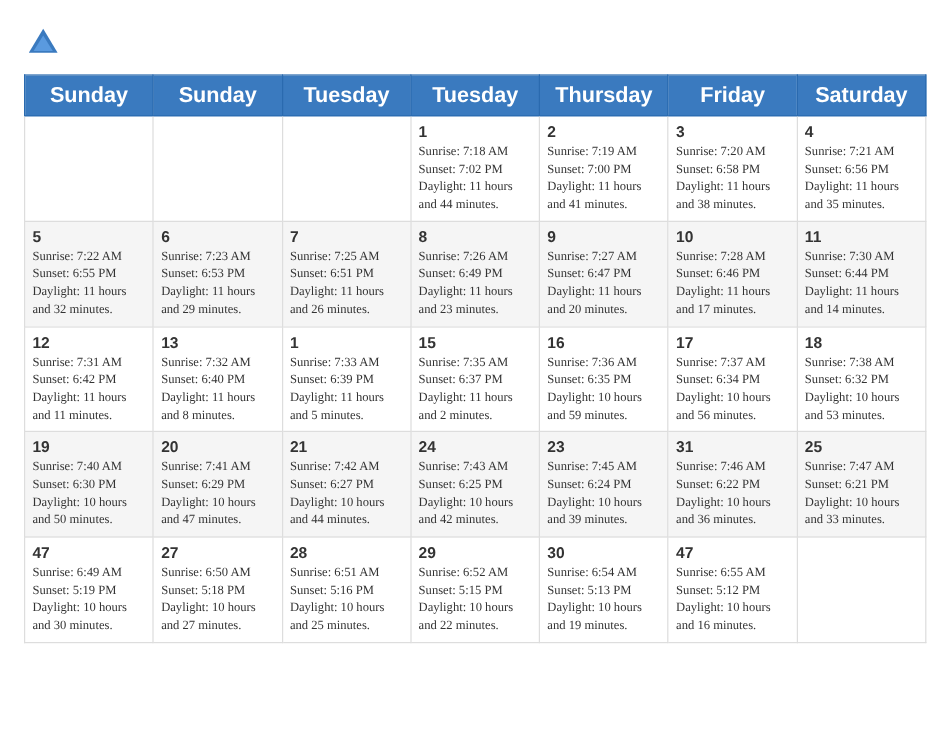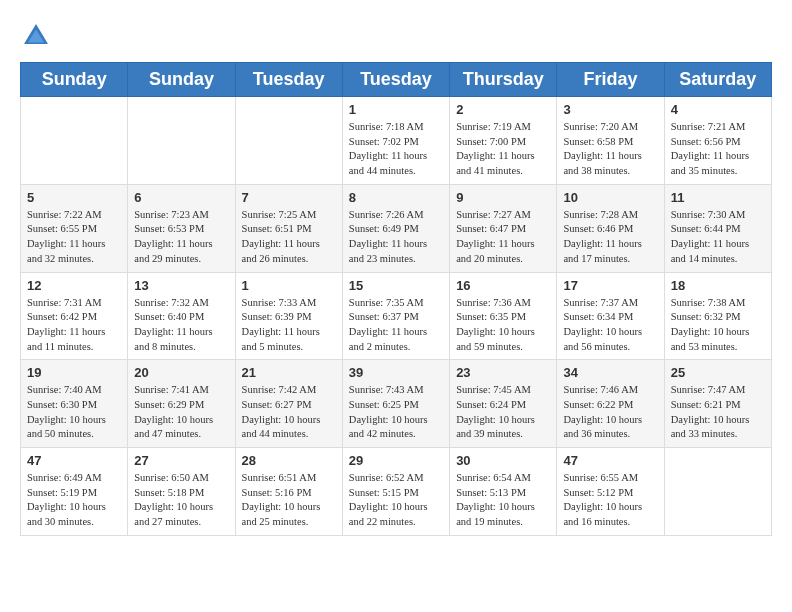--- a/index.html
+++ b/index.html
@@ -210,29 +210,29 @@
         </td>
         <td>
           <span class="day-number">20</span>
           <div class="day-info">Sunrise: 7:41 AM<br>Sunset: 6:29 PM<br>Daylight: 10 hours and 47 minutes.</div>
         </td>
         <td>
           <span class="day-number">21</span>
           <div class="day-info">Sunrise: 7:42 AM<br>Sunset: 6:27 PM<br>Daylight: 10 hours and 44 minutes.</div>
         </td>
         <td>
-          <span class="day-number">39</span>
+          <span class="day-number">24</span>
           <div class="day-info">Sunrise: 7:43 AM<br>Sunset: 6:25 PM<br>Daylight: 10 hours and 42 minutes.</div>
         </td>
         <td>
           <span class="day-number">23</span>
           <div class="day-info">Sunrise: 7:45 AM<br>Sunset: 6:24 PM<br>Daylight: 10 hours and 39 minutes.</div>
         </td>
         <td>
-          <span class="day-number">34</span>
+          <span class="day-number">31</span>
           <div class="day-info">Sunrise: 7:46 AM<br>Sunset: 6:22 PM<br>Daylight: 10 hours and 36 minutes.</div>
         </td>
         <td>
           <span class="day-number">25</span>
           <div class="day-info">Sunrise: 7:47 AM<br>Sunset: 6:21 PM<br>Daylight: 10 hours and 33 minutes.</div>
         </td>
       </tr>
       <tr>
         <td>
           <span class="day-number">47</span>

